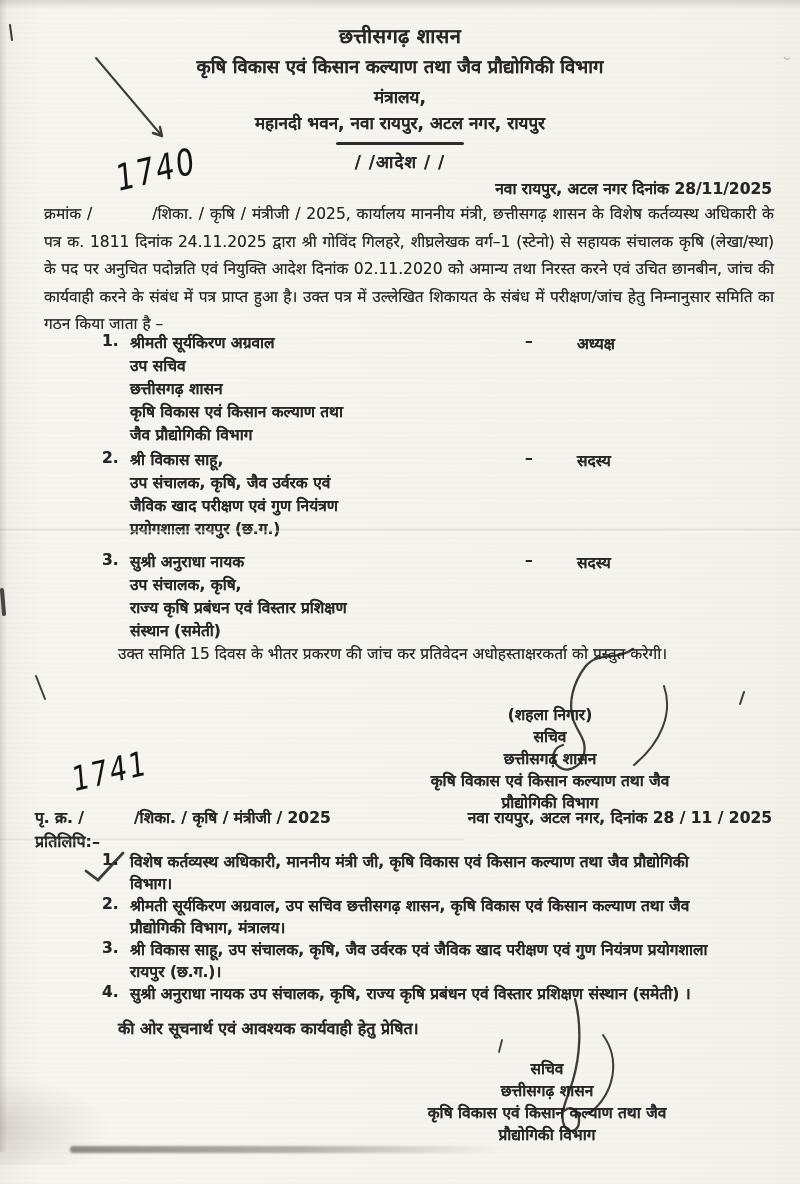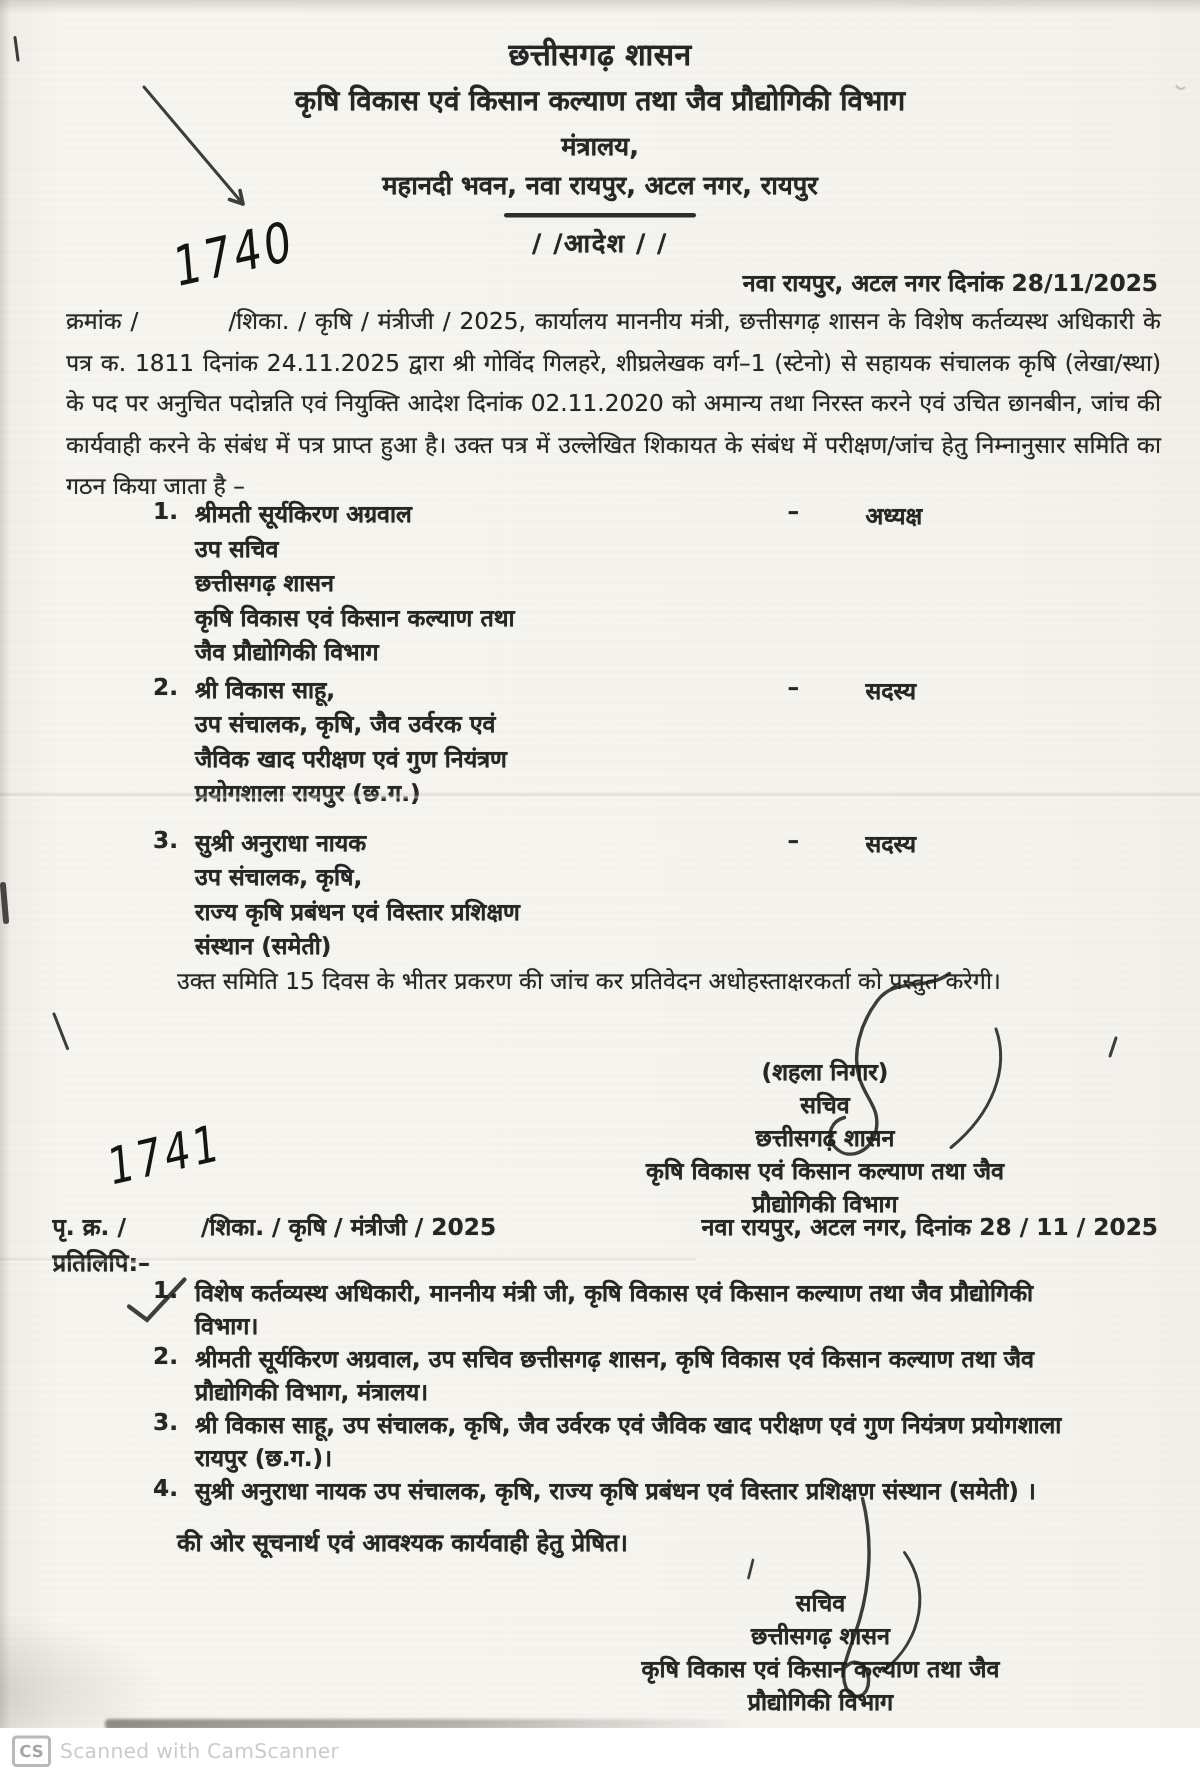--- a/index.html
+++ b/index.html
@@ -200,18 +200,14 @@
       <path d="M502,1040 l-3,12" stroke-width="1.8"></path>
 
       <path d="M2,590 l2,24" stroke="#2c2c2c" stroke-width="4"></path>
     </g>
     <g stroke="#b9b5ad" stroke-width="1.4" fill="none" opacity="0.8">
       <path d="M784,57 q3,4 6,1"></path>
     </g>
   </svg>
 
   <div class="scan-smudge"></div>
-  <div class="scan-strip">
-    <div class="cs-badge" style="position:absolute;top:5px;left:8px;">CS</div>
-    <div class="cs-label" style="position:absolute;top:8px;left:40px;">Scanned with CamScanner</div>
-  </div>
 
 </div>
 
 </body></html>

